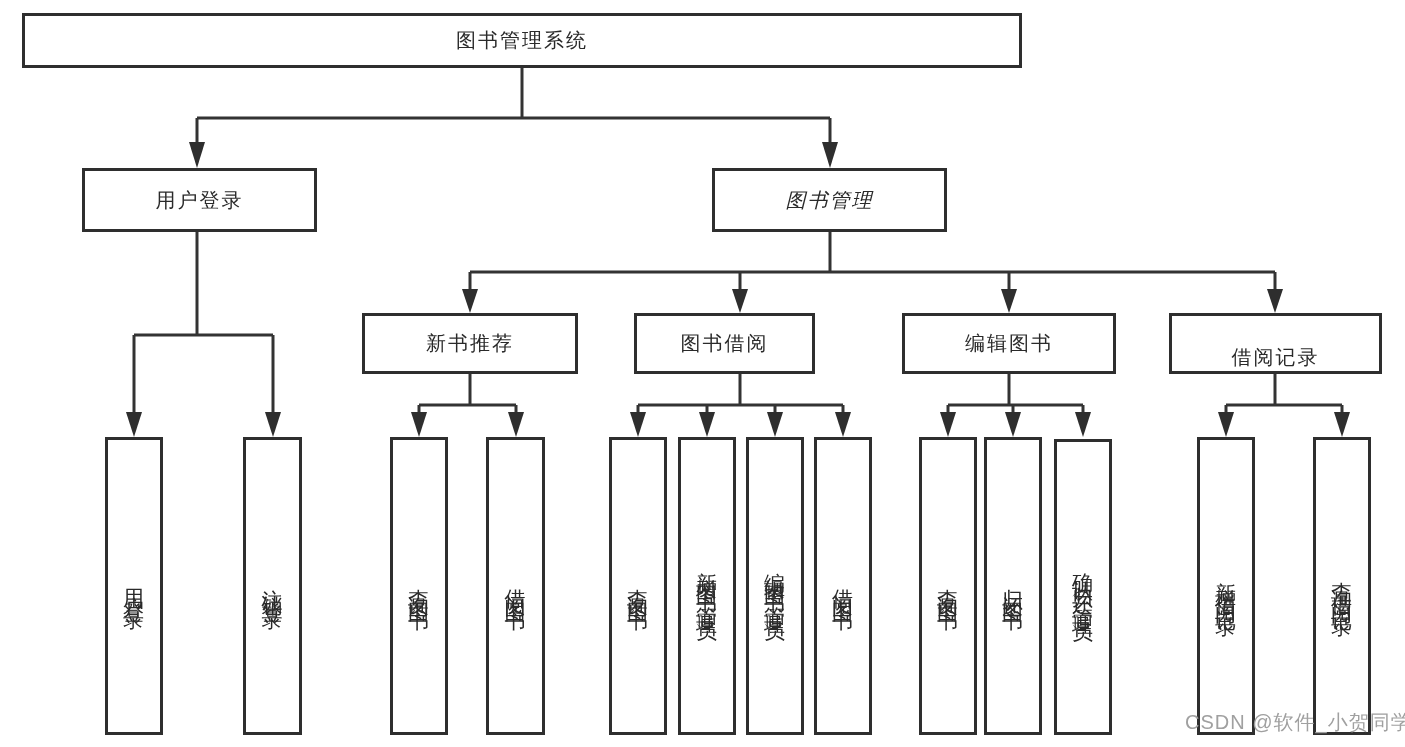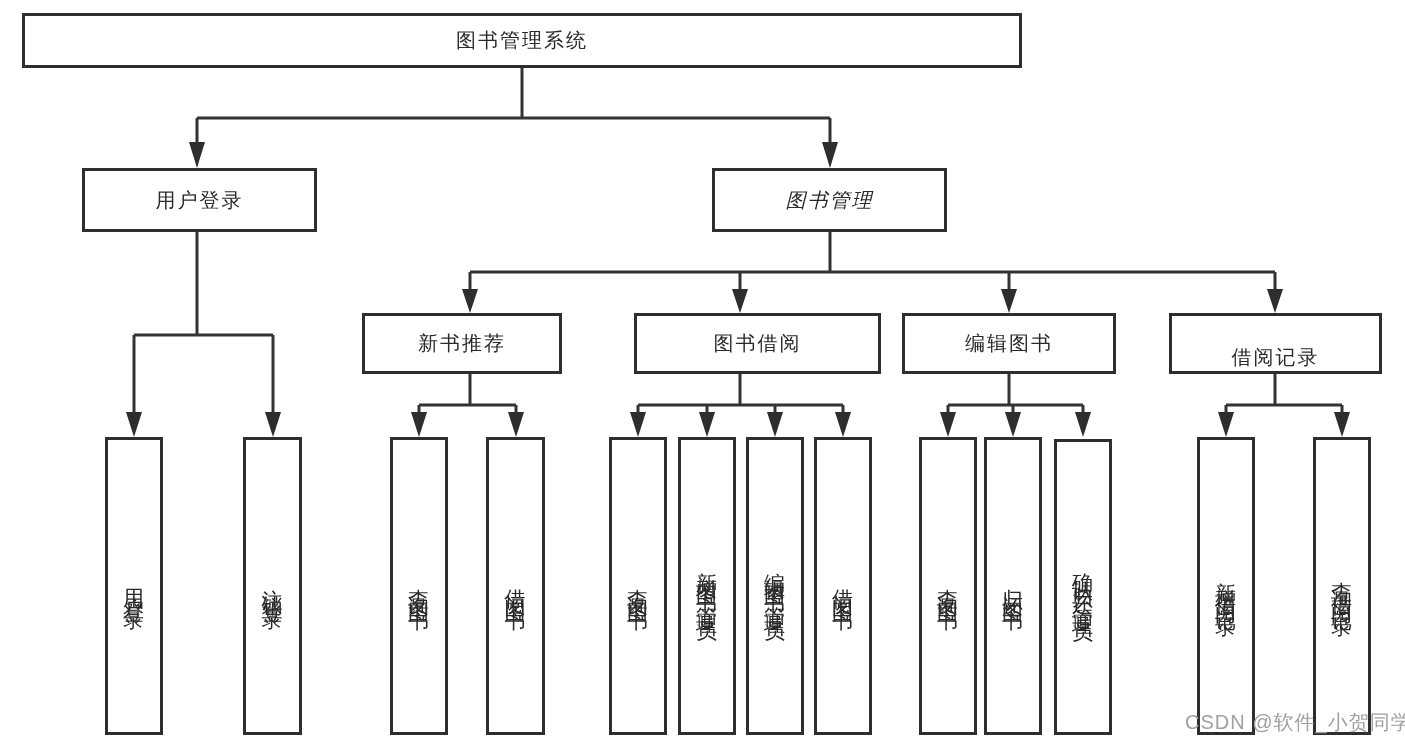--- a/index.html
+++ b/index.html
@@ -122,24 +122,24 @@
     <span>图书管理系统</span>
   </div>
 
   <div class="node hnode" style="left:82px;top:168px;width:235px;height:64px;">
     <span>用户登录</span>
   </div>
   <div class="node hnode" style="left:712px;top:168px;width:235px;height:64px;font-style:italic;">
     <span>图书管理</span>
   </div>
 
-  <div class="node hnode" style="left:362px;top:313px;width:200px;height:61px;">
+  <div class="node hnode" style="left:362px;top:313px;width:216px;height:61px;">
     <span>新书推荐</span>
   </div>
-  <div class="node hnode" style="left:634px;top:313px;width:247px;height:61px;">
+  <div class="node hnode" style="left:634px;top:313px;width:181px;height:61px;">
     <span>图书借阅</span>
   </div>
   <div class="node hnode" style="left:902px;top:313px;width:214px;height:61px;">
     <span>编辑图书</span>
   </div>
   <div class="node hnode" style="left:1169px;top:313px;width:213px;height:61px;align-items:flex-end;">
     <span>借阅记录</span>
   </div>
 
   <div class="node vnode" style="left:105px;top:437px;width:58px;height:298px;">

